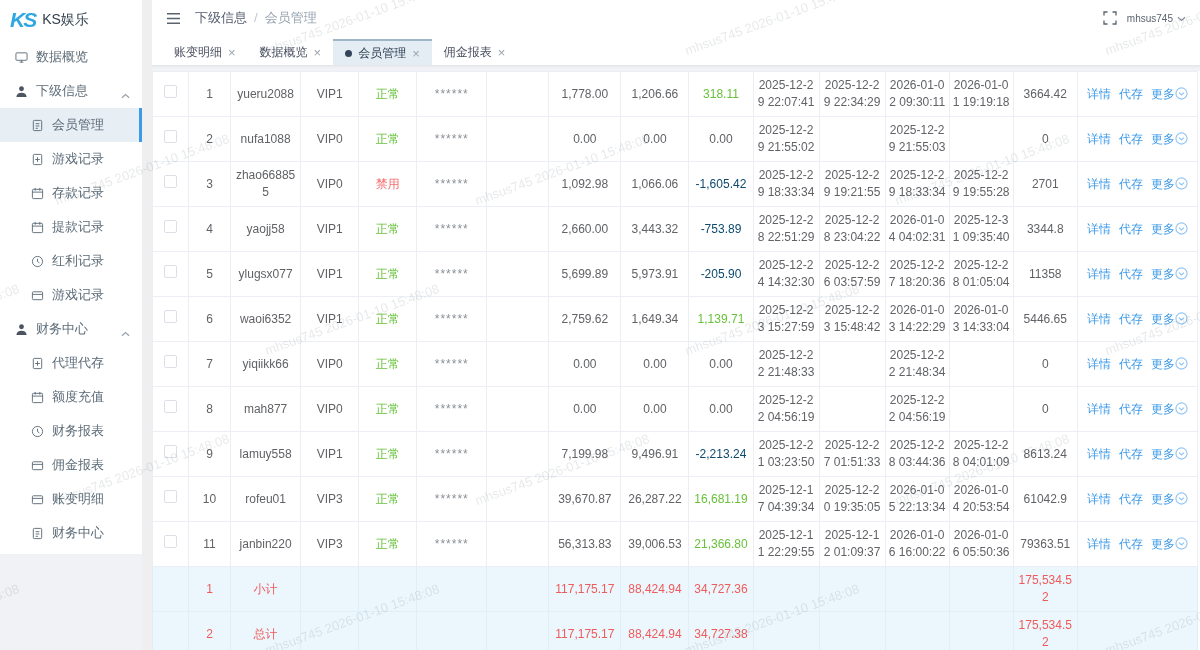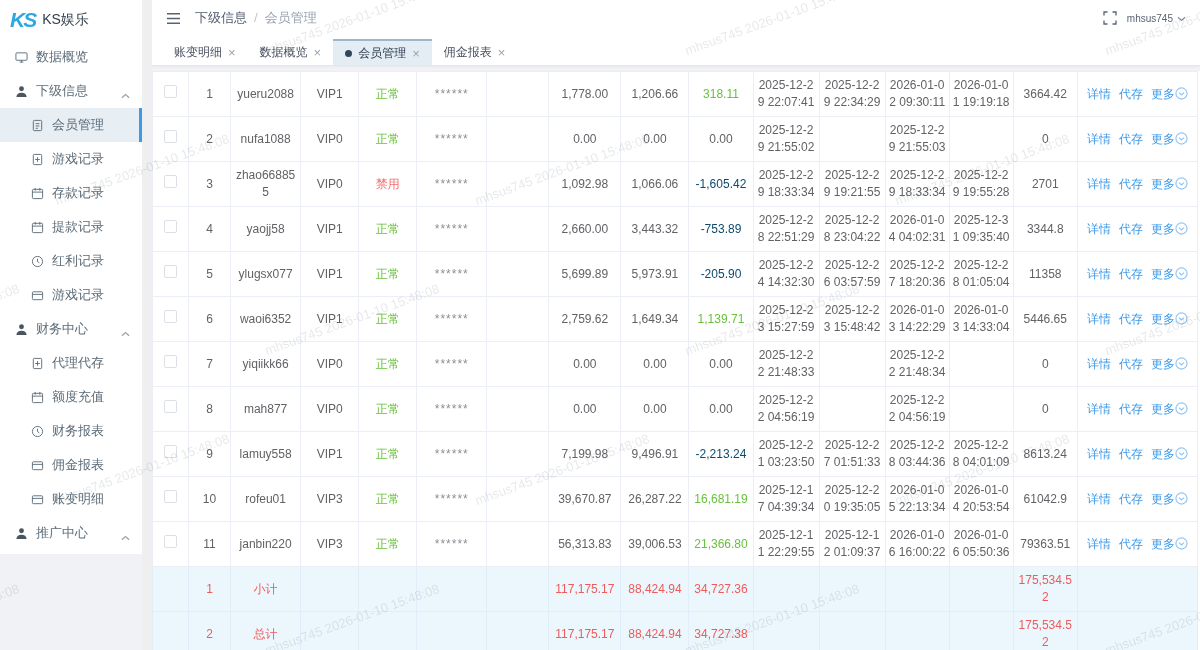--- a/index.html
+++ b/index.html
@@ -208,32 +208,20 @@
           <span>佣金报表</span>
         </div>
         <div class="menu-item child">
           <span class="mi-icon">
             <svg viewBox="0 0 14 14" fill="none" stroke="#5c6b77">
               <rect x="1.5" y="3" width="11" height="8.5" rx="1"></rect>
               <path d="M1.5 5.8h11"></path>
             </svg>
           </span>
           <span>账变明细</span>
-        </div>
-        <div class="menu-item section">
-          <span class="mi-icon">
-            <svg viewBox="0 0 14 14" fill="#4a5560">
-              <circle cx="7" cy="4" r="2.6"></circle>
-              <path d="M1.5 13c0-3 2.4-4.6 5.5-4.6S12.5 10 12.5 13z"></path>
-            </svg>
-          </span>
-          <span>推广中心</span>
-          <span class="arrow"><svg viewBox="0 0 10 6" width="9" height="6" fill="none" stroke="#9aa4ad" stroke-width="1.4">
-              <path d="M1 5l4-3.6L9 5"></path>
-            </svg></span>
         </div>
         <div class="menu-item child">
           <span class="mi-icon">
             <svg viewBox="0 0 14 14" fill="none" stroke="#5c6b77">
               <rect x="2.5" y="1.5" width="9" height="11" rx="1"></rect>
               <path d="M5 5h4M5 7.5h4M5 10h2.5"></path>
             </svg>
           </span>
           <span>财务中心</span>
         </div>

